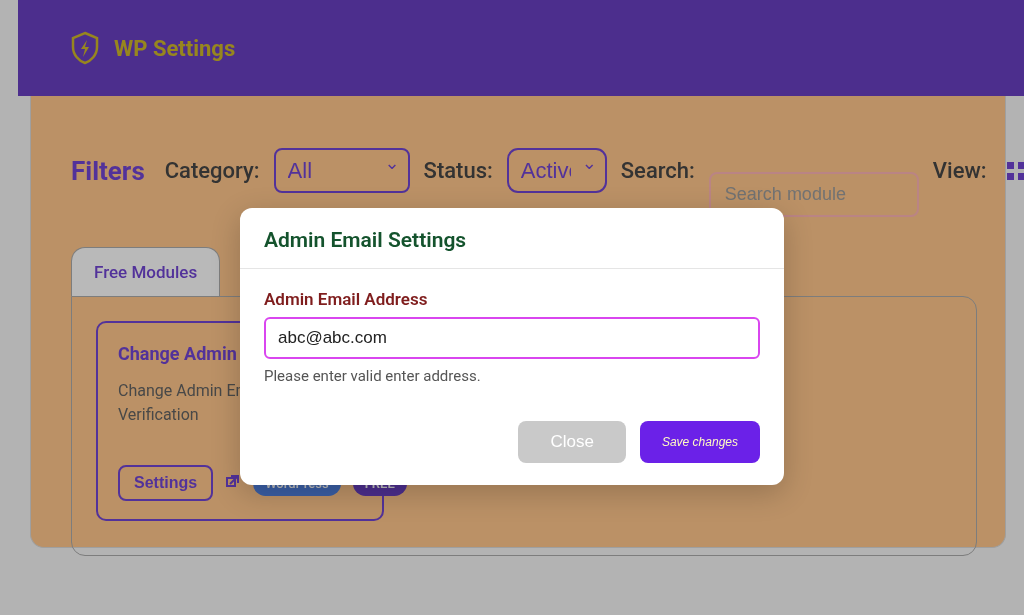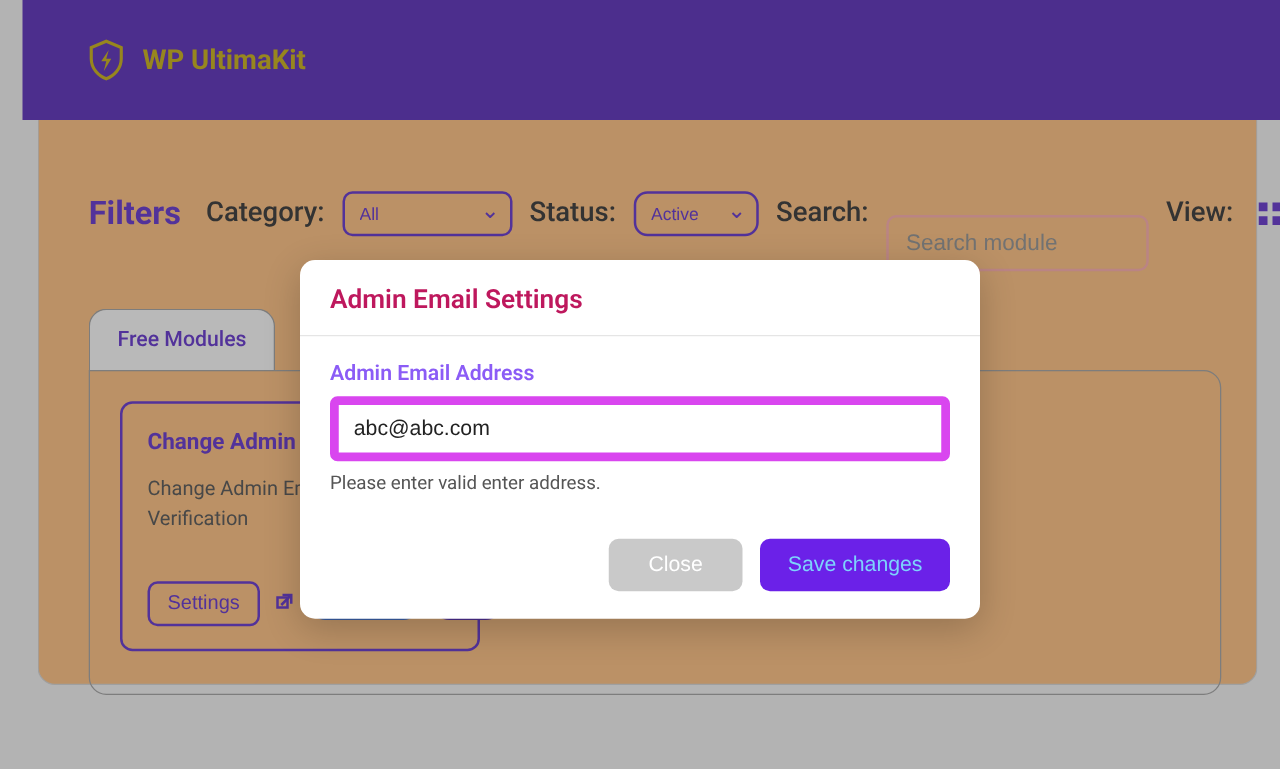--- a/index.html
+++ b/index.html
@@ -57,21 +57,21 @@
     .filter-label {
       color: #222;
       font-size: 22px;
       font-weight: 500;
     }
     .select-box {
       border: 2px solid #5521c9;
       border-radius: 8px;
       background: transparent;
       padding: 8px 34px 8px 12px;
-      font-size: 14px;
+      font-size: 22px;
       color: #5521c9;
       appearance: none;
       position: relative;
     }
     .select-wrap {
       position: relative;
       display: inline-block;
     }
     .select-wrap::after {
       content: "⌄";
@@ -178,21 +178,21 @@
       align-items: center;
       gap: 12px;
     }
     .settings-btn {
       border: 2px solid #5521c9;
       color: #5521c9;
       background: transparent;
       padding: 7px 14px;
       border-radius: 8px;
       font-size: 16px;
-      font-weight: 400;
+      font-weight: 700;
       cursor: pointer;
     }
     .external-icon {
       color: #5521c9;
       font-size: 16px;
       cursor: pointer;
     }
     .badge-wp {
       background: #2e68d9;
       color: white;
@@ -224,35 +224,35 @@
       width: 544px;
       box-shadow: 0 8px 30px rgba(0,0,0,0.2);
     }
     .modal-header {
       padding: 20px 24px 16px;
       border-bottom: 1px solid #e5e5e5;
     }
     .modal-title {
       font-size: 21px;
       font-weight: 600;
-      color: #be185d;
+      color: #14532d;
     }
     .modal-body {
       padding: 20px 24px 16px;
     }
     .field-label {
       font-size: 17px;
       font-weight: 600;
-      color: #8b5cf6;
+      color: #7f1d1d;
       margin-bottom: 8px;
       display: block;
     }
     .email-input {
       width: 100%;
-      border: 7px solid #d946ef;
+      border: 2px solid #d946ef;
       border-radius: 6px;
       padding: 9px 12px;
       font-size: 17px;
       color: #222;
       outline: none;
     }
     .helper-text {
       font-size: 15px;
       color: #555;
       margin-top: 8px;
@@ -268,39 +268,40 @@
       color: white;
       border: none;
       padding: 11px 32px;
       border-radius: 8px;
       font-size: 17px;
       font-weight: 500;
       cursor: pointer;
     }
     .btn-save {
       background: #6b21e8;
-      color: #7dd3fc;
+      color: #fef9c3;
       border: none;
       padding: 11px 22px;
       border-radius: 8px;
-      font-size: 17px;
-      font-weight: 500;
-      cursor: pointer;
+      font-size: 12px;
+      font-weight: 500;
+      cursor: pointer;
+      font-style: italic;
     }
   </style>
 </head>
 <body>
 
 <div class="header">
   <div class="logo-wrap">
     <svg class="logo-icon" viewBox="0 0 34 34">
       <path d="M17 2 L29 7 L29 16 C29 24 23 30 17 32 C11 30 5 24 5 16 L5 7 Z" fill="none" stroke="#c4a800" stroke-width="2.5"></path>
       <path d="M19 9 L13 18 L17 18 L15 26 L21 16 L17 16 Z" fill="#c4a800"></path>
     </svg>
-    <span class="logo-text">WP UltimaKit</span>
+    <span class="logo-text">WP Settings</span>
   </div>
 </div>
 
 <div class="main">
   <div class="filters-row">
     <span class="filters-title">Filters</span>
     <span class="filter-label">Category:</span>
     <div class="select-wrap">
       <select class="select-box category-select">
         <option>All</option>

